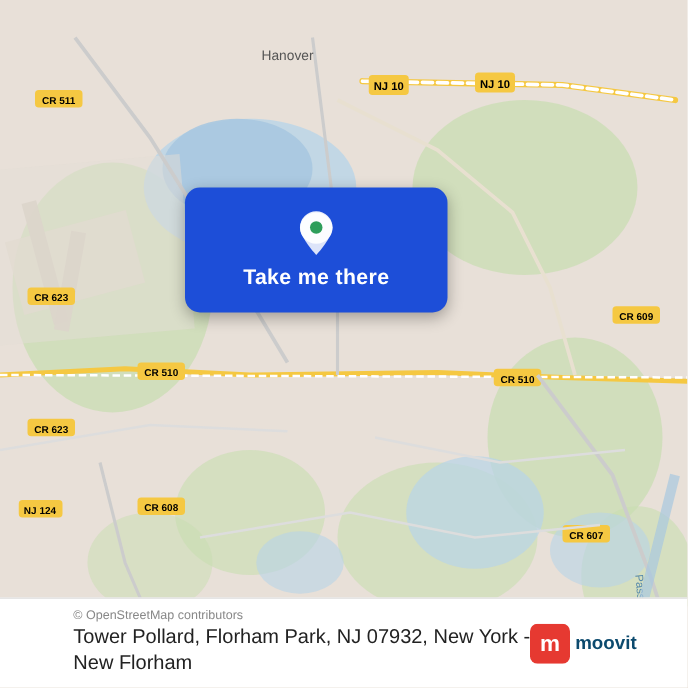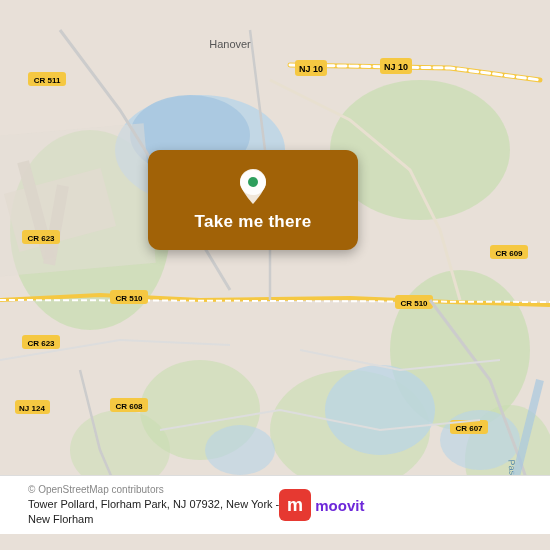--- a/index.html
+++ b/index.html
@@ -35,21 +35,21 @@
       width: 100%; height: 100%;
     }
 
     
     #take-me-there-btn {
       position: absolute;
       top: 150px;
       left: 148px;
       width: 210px;
       height: 100px;
-      background-color: #a16207;
+      background-color: #1d4ed8;
       border-radius: 12px;
       display: flex;
       flex-direction: column;
       align-items: center;
       justify-content: center;
       cursor: pointer;
       box-shadow: 0 4px 12px rgba(0,0,0,0.3);
       border: none;
       gap: 6px;
     }
@@ -62,66 +62,66 @@
     #btn-label {
       color: white;
       font-size: 17px;
       font-weight: 600;
       letter-spacing: 0.3px;
     }
 
     
     #bottom-bar {
       position: absolute;
-      bottom: 16px;
+      bottom: 0;
       left: 0;
       width: 100%;
       background: white;
       padding: 8px 10px 8px 28px;
       display: flex;
       align-items: center;
-      justify-content: flex-start;
+      justify-content: center;
       border-top: 1px solid #ddd;
       min-height: 52px;
     }
 
     #bottom-left {
       display: flex;
       flex-direction: column;
       gap: 2px;
     }
 
     #attribution {
       font-size: 10px;
       color: #888;
     }
 
     #location-text {
-      font-size: 11px;
+      font-size: 16px;
       color: #222;
       font-weight: 500;
       line-height: 1.3;
     }
 
     #moovit-logo {
       display: flex;
       align-items: center;
       gap: 4px;
       flex-shrink: 0;
     }
 
     #moovit-icon {
       width: 32px;
       height: 32px;
     }
 
     #moovit-text {
       font-size: 15px;
       font-weight: 700;
-      color: #6d28d9;
+      color: #0c4a6e;
     }
   </style>
 </head>
 <body>
 
 <div id="map-container">
 
   <div id="map-bg"></div>
   <svg id="map-svg" viewBox="0 0 550 490" xmlns="http://www.w3.org/2000/svg">
 

